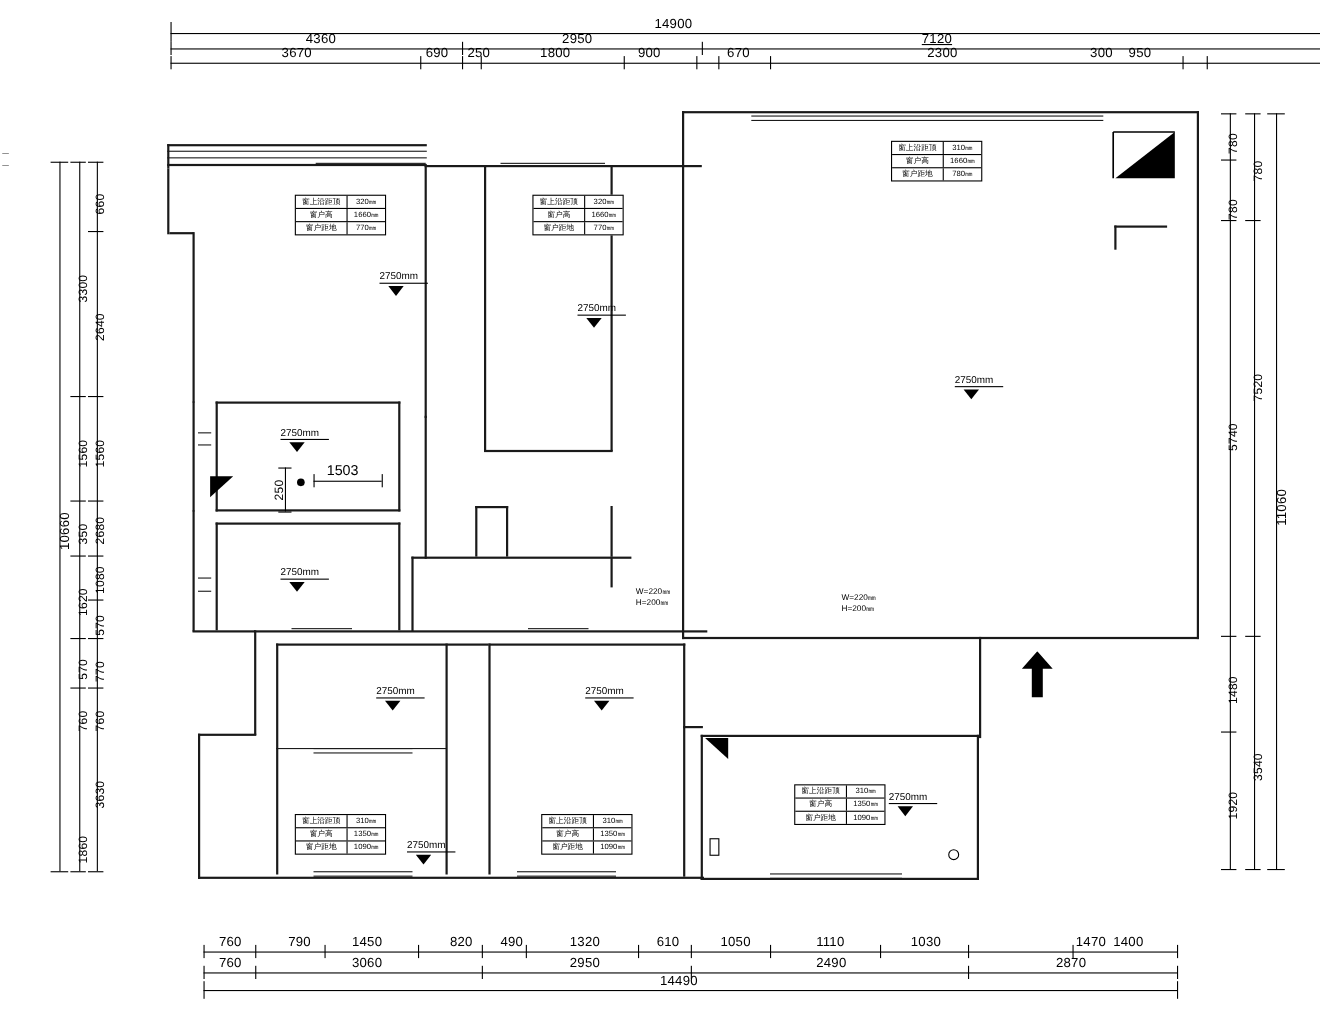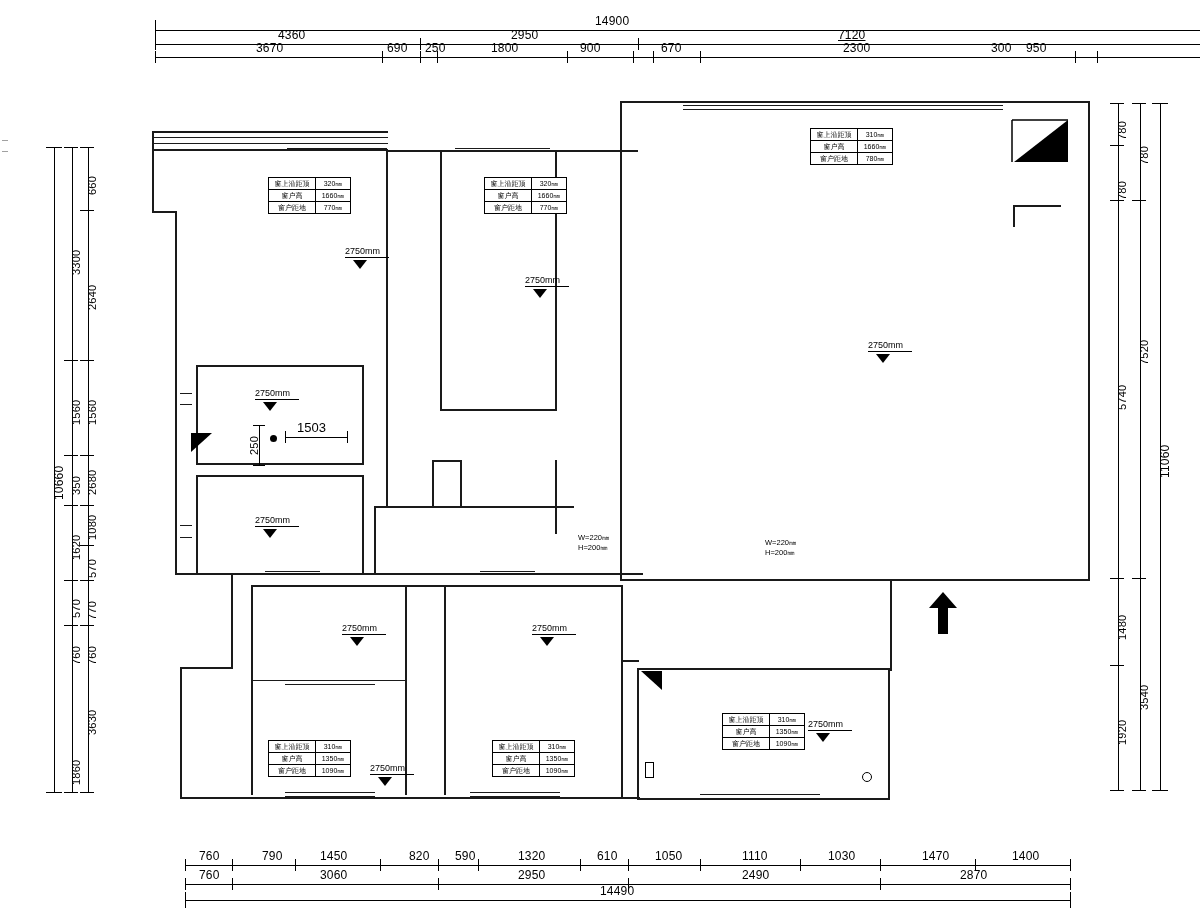--- a/index.html
+++ b/index.html
@@ -95,27 +95,27 @@
   <div class="dimline dim-v" style="left:628px;top:859px;height:12px;"></div>
   <div class="dimline dim-v" style="left:700px;top:859px;height:12px;"></div>
   <div class="dimline dim-v" style="left:800px;top:859px;height:12px;"></div>
   <div class="dimline dim-v" style="left:880px;top:859px;height:12px;"></div>
   <div class="dimline dim-v" style="left:975px;top:859px;height:12px;"></div>
   <div class="dimline dim-v" style="left:1070px;top:859px;height:12px;"></div>
   <div class="dimtext big" style="left:199px;top:849px;">760</div>
   <div class="dimtext big" style="left:262px;top:849px;">790</div>
   <div class="dimtext big" style="left:320px;top:849px;">1450</div>
   <div class="dimtext big" style="left:409px;top:849px;">820</div>
-  <div class="dimtext big" style="left:455px;top:849px;">590</div>
+  <div class="dimtext big" style="left:455px;top:849px;">490</div>
   <div class="dimtext big" style="left:518px;top:849px;">1320</div>
   <div class="dimtext big" style="left:597px;top:849px;">610</div>
   <div class="dimtext big" style="left:655px;top:849px;">1050</div>
   <div class="dimtext big" style="left:742px;top:849px;">1110</div>
   <div class="dimtext big" style="left:828px;top:849px;">1030</div>
-  <div class="dimtext big" style="left:922px;top:849px;">1470</div>
+  <div class="dimtext big" style="left:978px;top:849px;">1470</div>
   <div class="dimtext big" style="left:1012px;top:849px;">1400</div>
 
   <div class="dimline dim-h" style="left:185px;top:884px;width:885px;"></div>
   <div class="dimline dim-v" style="left:185px;top:878px;height:12px;"></div>
   <div class="dimline dim-v" style="left:232px;top:878px;height:12px;"></div>
   <div class="dimline dim-v" style="left:438px;top:878px;height:12px;"></div>
   <div class="dimline dim-v" style="left:628px;top:878px;height:12px;"></div>
   <div class="dimline dim-v" style="left:880px;top:878px;height:12px;"></div>
   <div class="dimline dim-v" style="left:1070px;top:878px;height:12px;"></div>
   <div class="dimtext big" style="left:199px;top:868px;">760</div>

